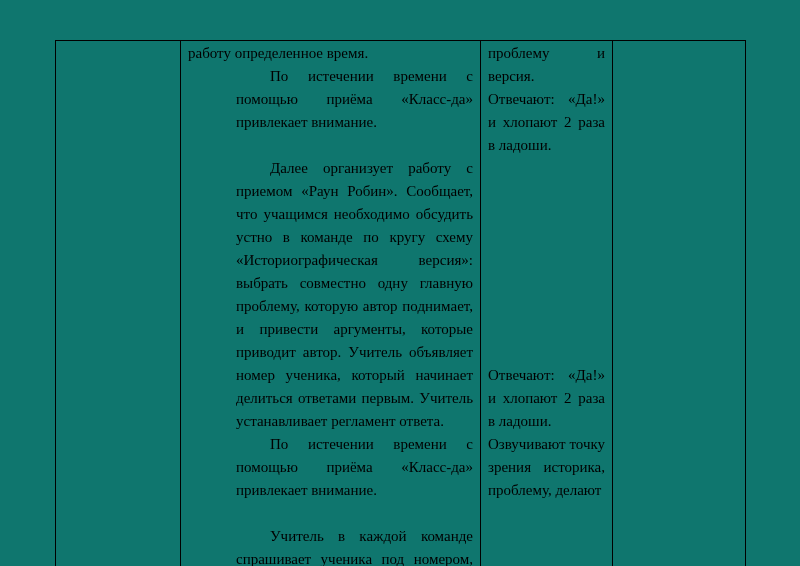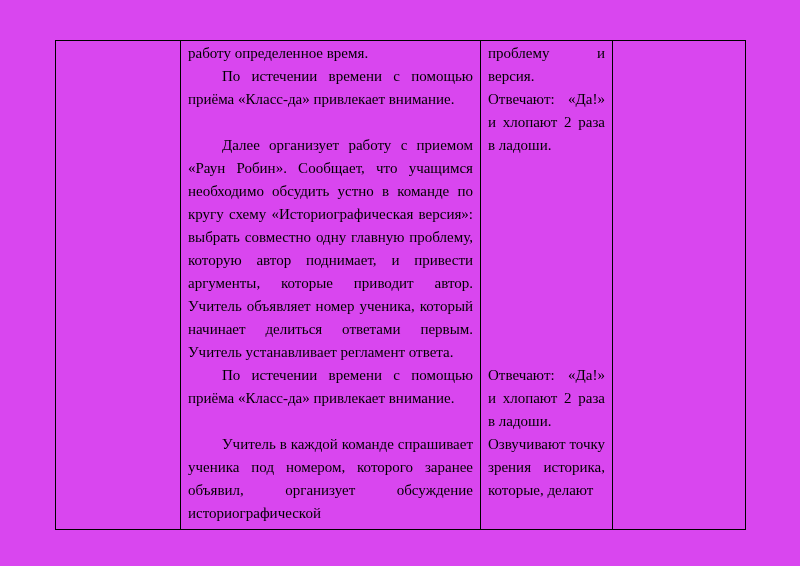--- a/index.html
+++ b/index.html
@@ -8,21 +8,21 @@
     width: 800px;
     height: 566px;
     background: #ffffff;
     font-family: "Liberation Serif", "DejaVu Serif", serif;
     color: #000000;
   }
   .page {
     position: relative;
     width: 800px;
     height: 566px;
-    background: #d946ef;
+    background: #0f766e;
     overflow: hidden;
   }
   table.doc-table {
     position: absolute;
     left: 55px;
     top: 40px;
     width: 690px;
     border-collapse: collapse;
     table-layout: fixed;
   }
@@ -36,21 +36,21 @@
   }
   td.c1 { width: 125px; }
   td.c2 { width: 300px; }
   td.c3 { width: 132px; }
   td.c4 { width: 133px; }
   .para {
     margin: 0;
     text-align: justify;
     text-justify: inter-word;
   }
-  .para.indent { text-indent: 34px; }
+  .para.indent { text-indent: 34px; margin-left: 48px; }
   .para.empty { height: 23px; }
   .para.gap { height: 207px; }
 </style>
 </head>
 <body>
 
 <div class="page">
   <table class="doc-table">
     <tbody>
         <tr>
@@ -62,19 +62,19 @@
         <p class="para indent">Далее организует работу с приемом «Раун Робин». Сообщает, что учащимся необходимо обсудить устно в команде по кругу схему «Историографическая версия»: выбрать совместно одну главную проблему, которую автор поднимает, и привести аргументы, которые приводит автор. Учитель объявляет номер ученика, который начинает делиться ответами первым. Учитель устанавливает регламент ответа.</p>
         <p class="para indent">По истечении времени с помощью приёма «Класс-да» привлекает внимание.</p>
         <p class="para empty"></p>
         <p class="para indent">Учитель в каждой команде спрашивает ученика под номером, которого заранее объявил, организует обсуждение историографической</p>
       </td>
       <td class="c3">
         <p class="para">проблему и версия.</p>
         <p class="para">Отвечают: «Да!» и хлопают 2 раза в ладоши.</p>
         <p class="para gap"></p>
         <p class="para">Отвечают: «Да!» и хлопают 2 раза в ладоши.</p>
-        <p class="para">Озвучивают точку зрения историка, которые, делают</p>
+        <p class="para">Озвучивают точку зрения историка, проблему, делают</p>
       </td>
       <td class="c4"></td>
     </tr>
   </tbody>
     </table>
 </div>
 
 </body></html>

